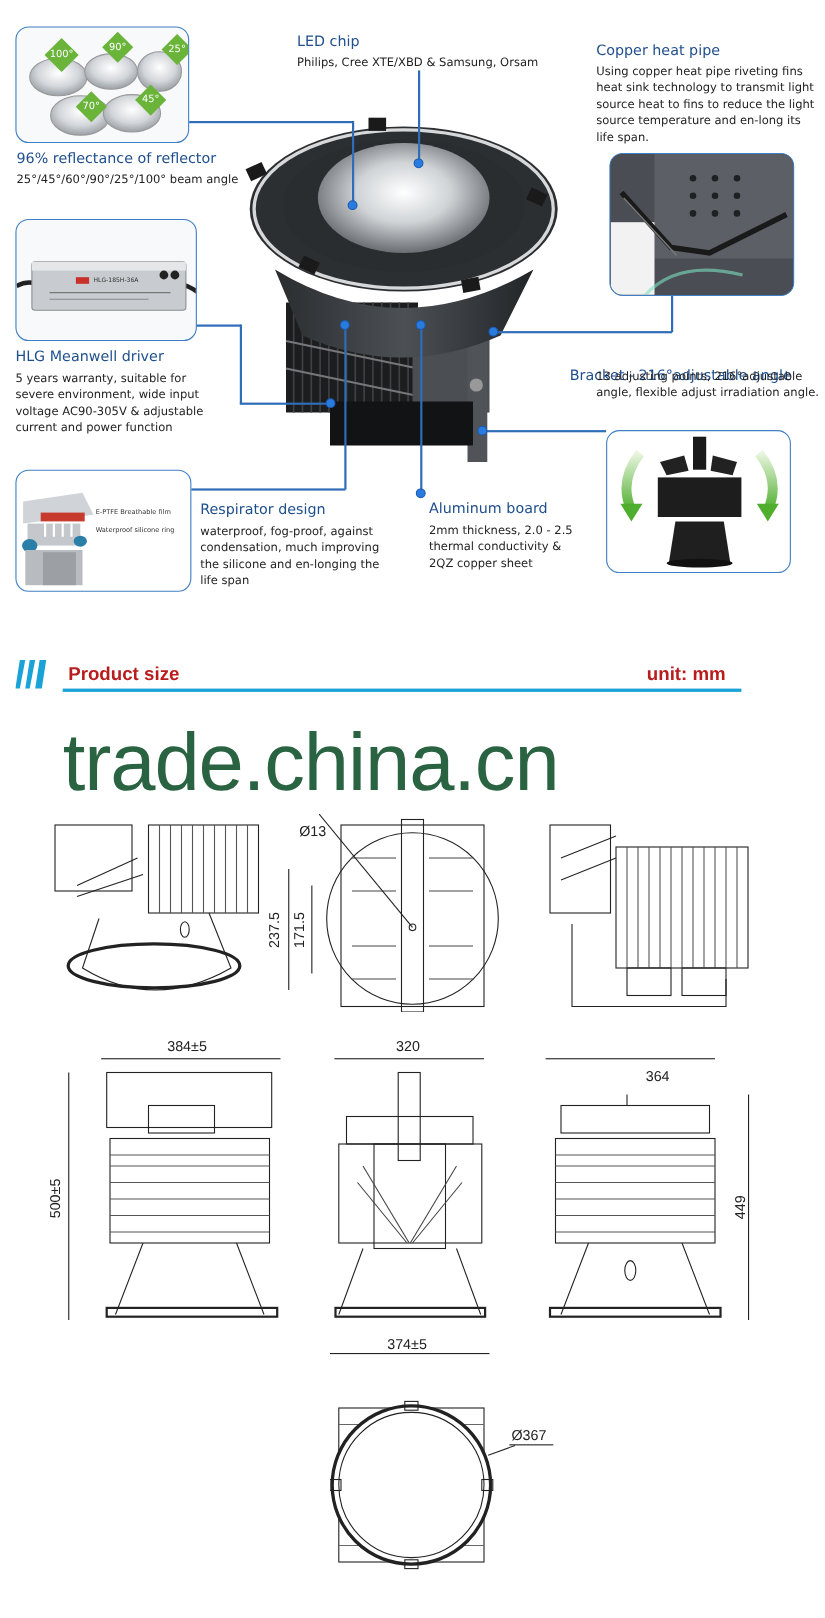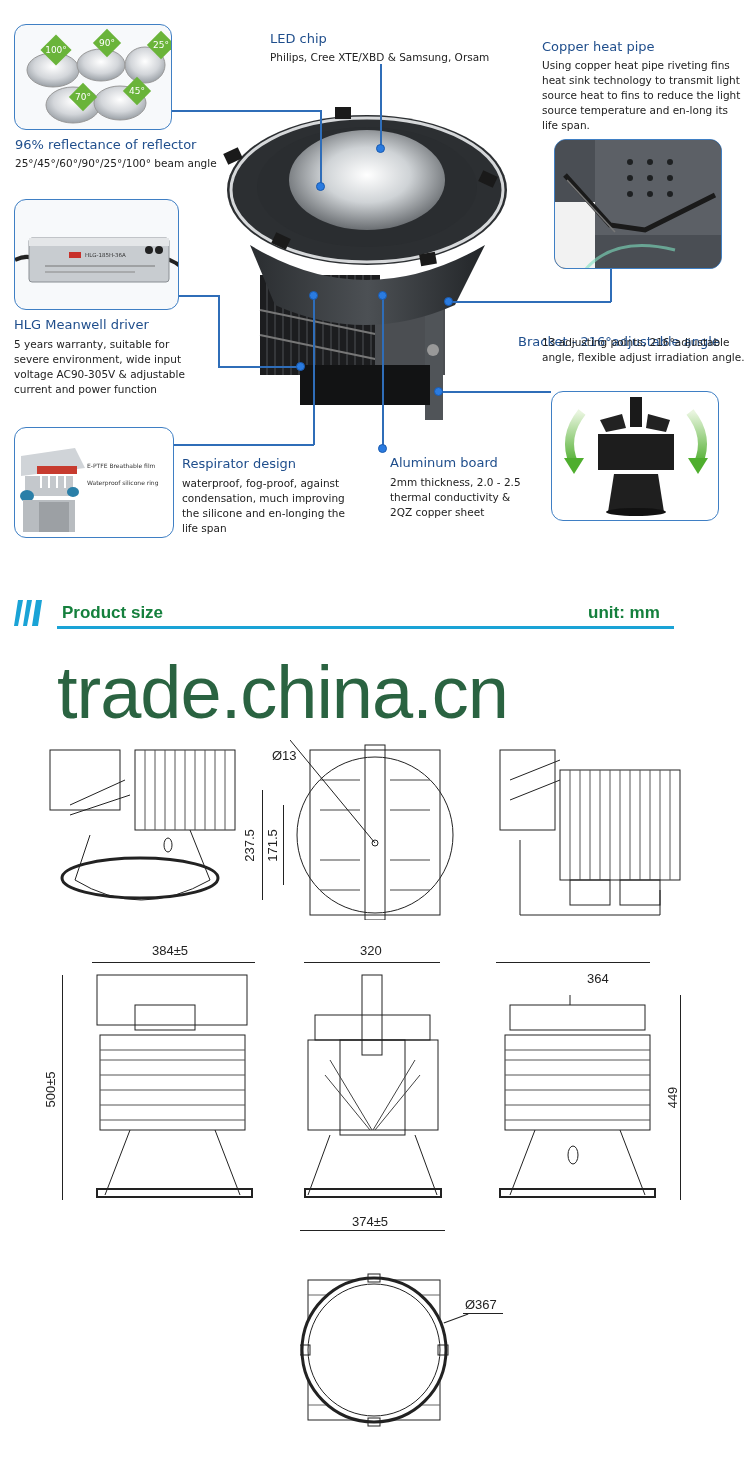--- a/index.html
+++ b/index.html
@@ -4,21 +4,21 @@
 <style>
   *{box-sizing:border-box;margin:0;padding:0}
   html,body{width:750px;height:1471px;background:#fff;overflow:hidden}
   body{position:relative;font-family:"DejaVu Sans","Liberation Sans",sans-serif;color:#222}
   .abs{position:absolute}
   .ftitle{color:#1f4e8c;font-size:13px;line-height:16px;white-space:nowrap}
   .fdesc{color:#222;font-size:10.5px;line-height:15px}
   .card{border:1.5px solid #3f7fc4;border-radius:12px;background:#f7f9fb;overflow:hidden}
   .line{background:#2f6db8}
   .dot{width:9px;height:9px;border-radius:50%;background:#2a7be0;border:1px solid #1a5bb0}
-  .hdr-title{font-family:"Liberation Sans",sans-serif;font-weight:bold;font-size:17px;color:#15803d}
+  .hdr-title{font-family:"Liberation Sans",sans-serif;font-weight:bold;font-size:17px;color:#b91c1c}
   .dim{font-family:"Liberation Sans",sans-serif;font-size:13px;color:#222;white-space:nowrap}
   .wm{font-family:"Liberation Sans",sans-serif;font-size:74px;color:#14532d;letter-spacing:-1px;opacity:.9}
   svg{display:block}
 </style>
 </head>
 <body>
 
 <div class="abs card" style="left:14px;top:24px;width:158px;height:106px;">
   <svg width="158" height="106">
     <defs>

